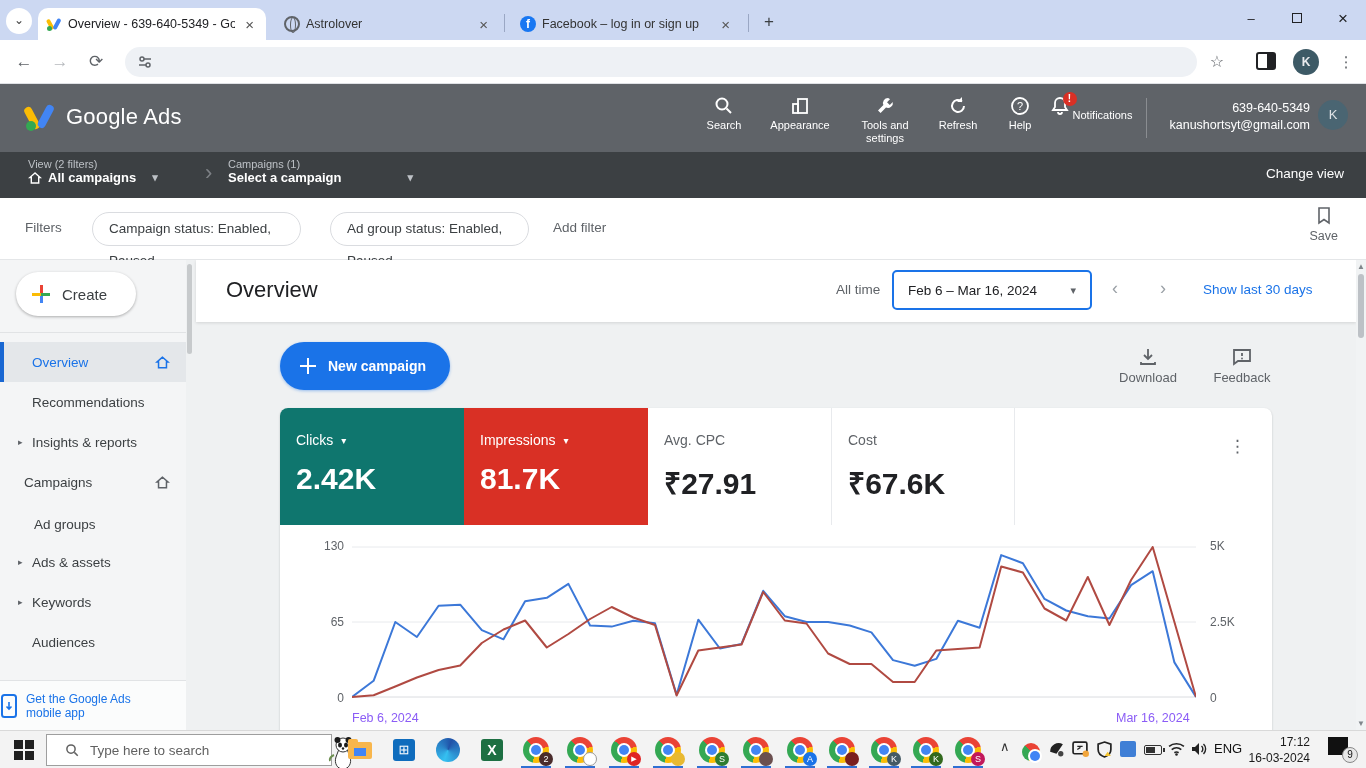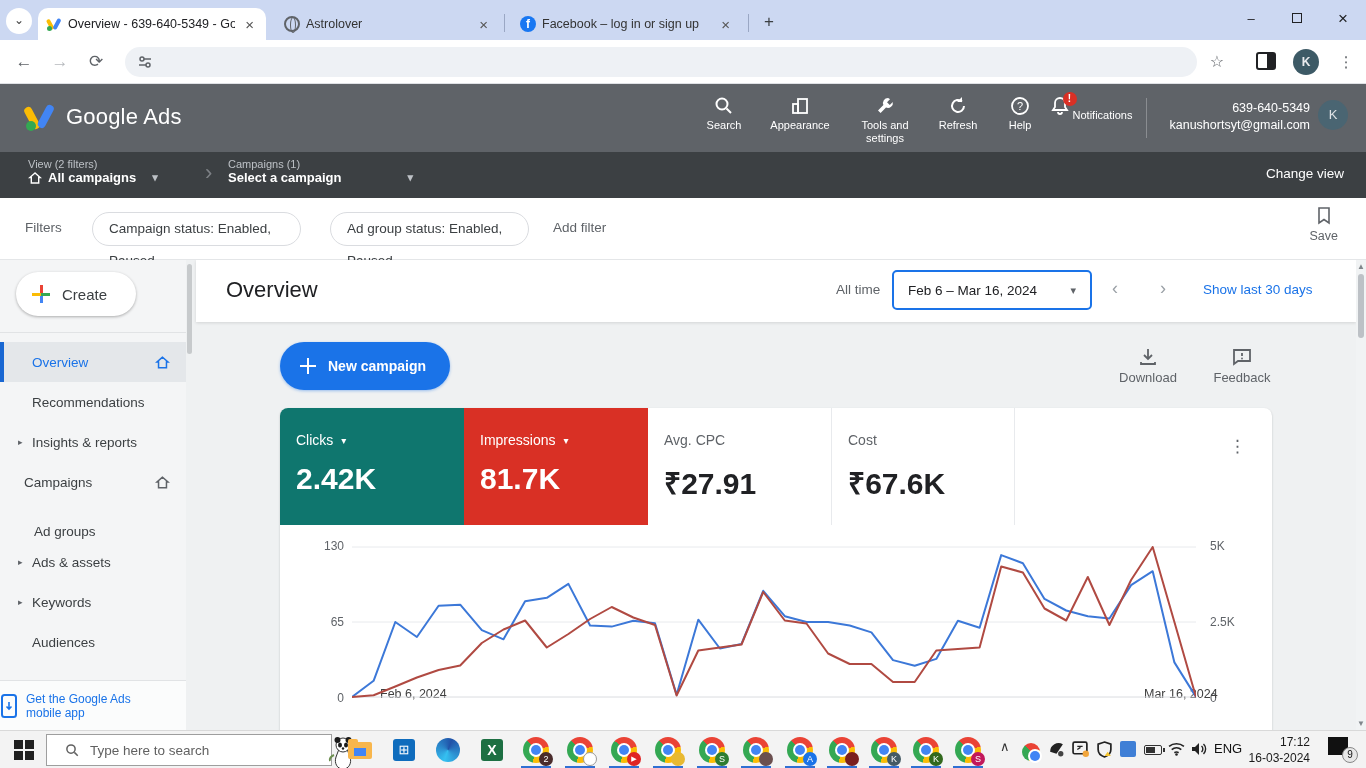--- a/index.html
+++ b/index.html
@@ -95,21 +95,21 @@
   .stat { position:absolute; top:0; height:117px; padding:24px 0 0 16px; }
   .stat .lb { font-size:14px; display:flex; gap:8px; align-items:center; }
   .stat .vl { font-size:30px; font-weight:bold; margin-top:14px; }
   .stat.c0 { left:0; width:184px; background:#0f766e; color:#fff; border-radius:8px 0 0 0; }
   .stat.c1 { left:184px; width:184px; background:#d93025; color:#fff; }
   .stat.c2 { left:368px; width:183px; color:#202124; }
   .stat.c3 { left:551px; width:184px; color:#202124; border-left:1px solid #e8eaed; border-right:1px solid #e8eaed; }
   .stat .lb.gray { color:#5f6368; }
   .kebab { position:absolute; right:26px; top:28px; font-size:17px; color:#5f6368; letter-spacing:0; }
   .ytick { position:absolute; font-size:12px; color:#5f6368; }
-  .xlab { position:absolute; top:279px; font-size:12.5px; color:#404040;margin-left:28px; }
+  .xlab { position:absolute; top:303px; font-size:12.5px; color:#8b5cf6; }
   #chartplot { position:absolute; left:72px; top:138px; width:844px; height:152px; }
 
   
   #pgscroll { position:absolute; right:0; top:0; width:10px; height:470px; background:#f1f3f4; }
   #pgscroll .thumb { position:absolute; left:2px; top:14px; width:6px; height:64px; border-radius:3px; background:#bdc1c6; }
   #pgscroll .arr { position:absolute; left:0; width:10px; text-align:center; font-size:8px; color:#80868b; }
 
   
   #taskbar { position:absolute; left:0; top:730px; width:1366px; height:38px; background:#f3f3f3; border-top:1px solid #d9d9d9; }
   .winlogo { position:absolute; left:14px; top:9px; width:20px; height:20px; display:grid; grid-template-columns:9px 9px; grid-template-rows:9px 9px; gap:2px; }
@@ -309,21 +309,21 @@
     <div class="nav-item" style="top:162px;">
       <span class="exp">▸</span>
       <span>Insights &amp; reports</span>
     </div>
     <div class="nav-item" style="top:202px;padding-left:24px;">
       <span>Campaigns</span>
       <svg class="homeic" width="15" height="15" viewBox="0 0 14 14">
           <path d="M7 2 1.8 6.5h1.5V12h7.4V6.5h1.5z" fill="none" stroke="#5f6368" stroke-width="1.4"></path>
         </svg>
     </div>
-    <div class="nav-item" style="top:251px;padding-left:34px;">
+    <div class="nav-item" style="top:244px;padding-left:34px;">
       <span>Ad groups</span>
     </div>
     <div class="nav-item" style="top:282px;">
       <span class="exp">▸</span>
       <span>Ads &amp; assets</span>
     </div>
     <div class="nav-item" style="top:322px;">
       <span class="exp">▸</span>
       <span>Keywords</span>
     </div>

